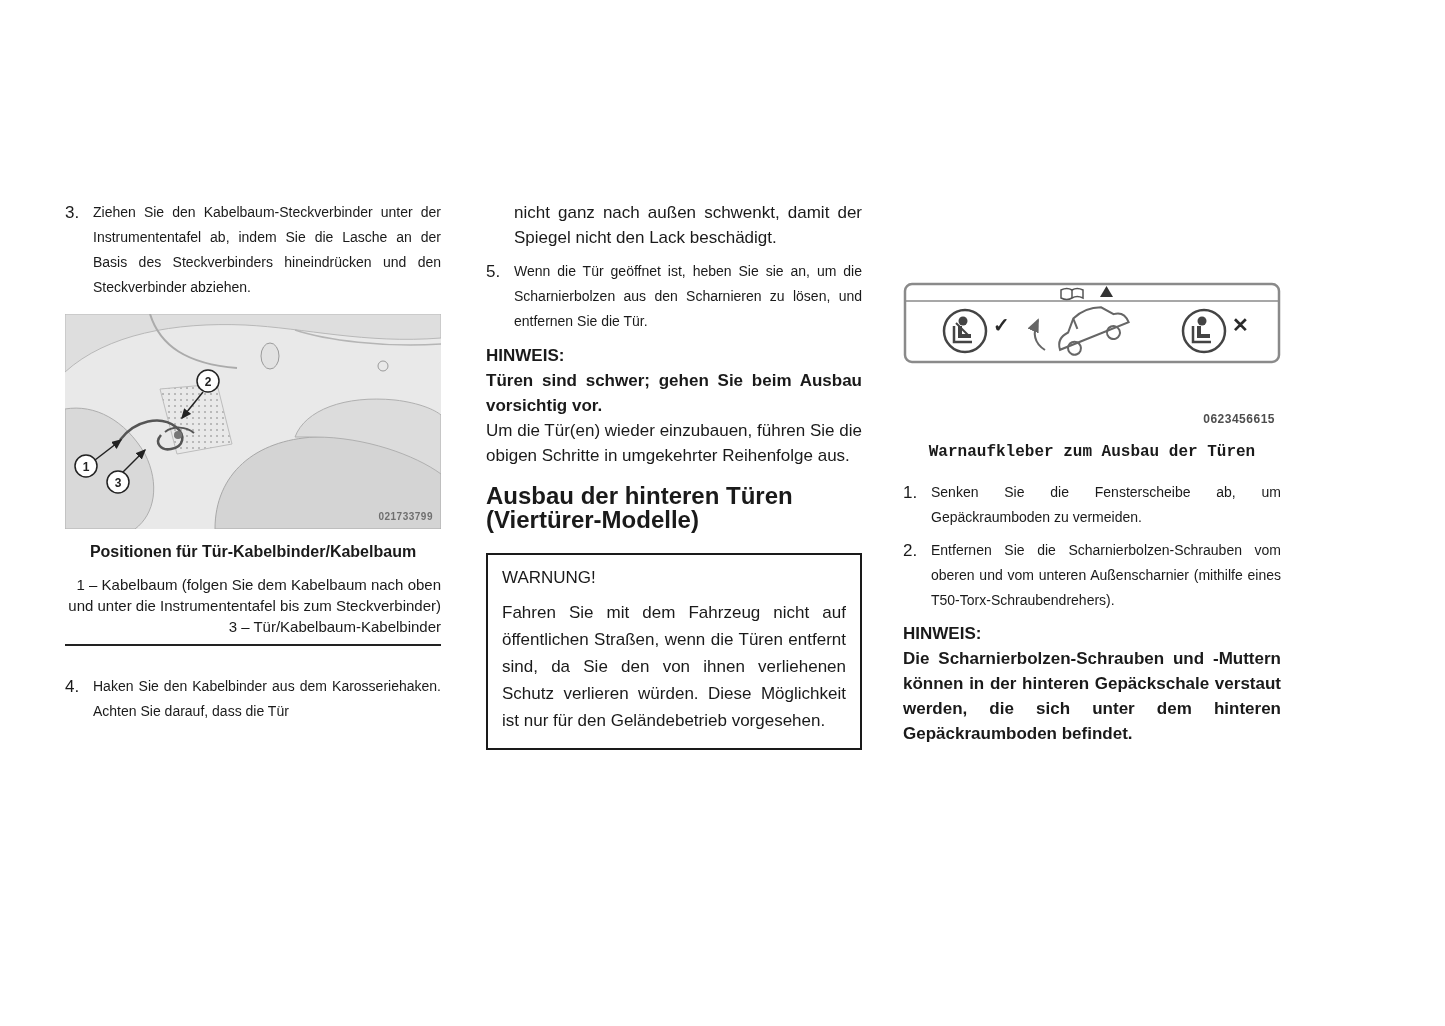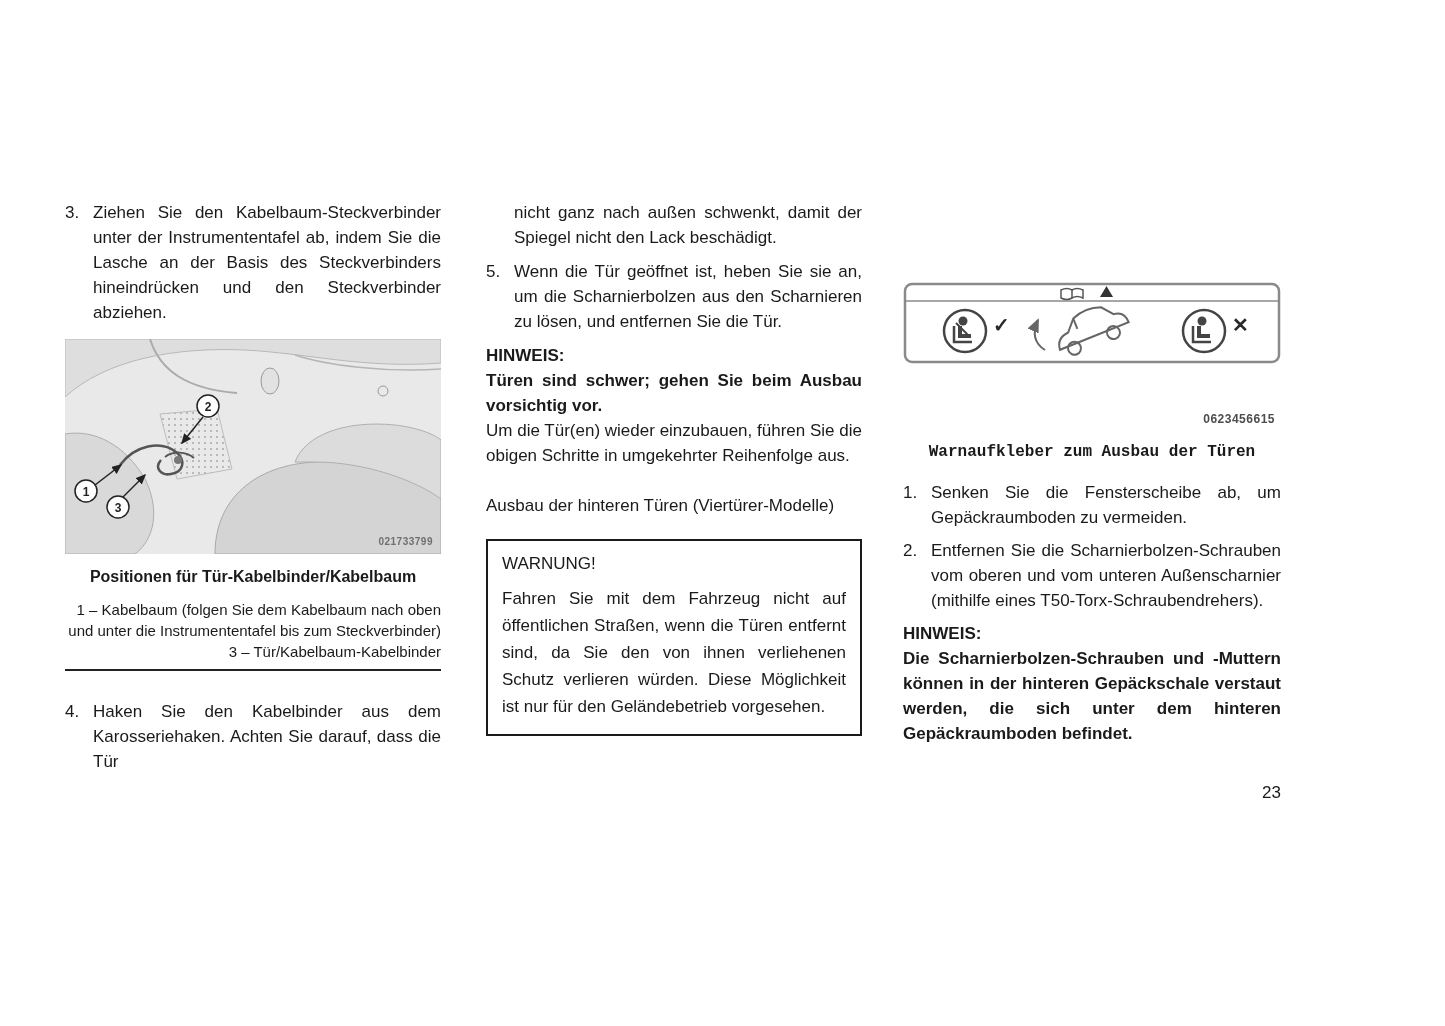--- a/index.html
+++ b/index.html
@@ -14,37 +14,37 @@
   .col{position:absolute;}
   .col-left{left:65px;top:200px;width:376px;}
   .col-mid{left:486px;top:200px;width:376px;}
   .col-right{left:903px;top:282px;width:378px;}
 
   .body-text{font-size:17px;line-height:25px;text-align:justify;}
   .indented{margin-left:28px;}
 
   .step{display:flex;}
   .step-num{flex:0 0 28px;font-size:17px;line-height:25px;}
-  .step-text{flex:1;font-size:17px;line-height:25px;text-align:justify;}
+  .step-text{flex:1;font-size:14px;line-height:25px;text-align:justify;}
 
   .figure{display:block;}
   .fig1{margin-top:14px;}
   .fig-caption{margin-top:13px;font-weight:bold;font-size:16px;line-height:20px;text-align:center;}
   .legend{margin-top:12px;font-size:15px;line-height:21px;}
   .legend div{text-align:right;}
   .rule{margin-top:7px;border-top:2px solid #222;height:0;}
   .step4{margin-top:28px;}
 
   .step5{margin-top:9px;}
   .note{margin-top:9px;}
   .note-label{font-weight:bold;font-size:17px;line-height:25px;}
   .note-bold{font-weight:bold;font-size:17px;line-height:25px;text-align:justify;}
   .note-text{font-size:17px;line-height:25px;text-align:justify;}
 
-  .section-heading{margin-top:26px;font-weight:normal;font-size:17px;line-height:24px;}
+  .section-heading{margin-top:16px;font-weight:bold;font-size:24px;line-height:24px;}
 
   .warning-box{margin-top:21px;border:2.5px solid #1a1a1a;padding:11px 14px 14px 14px;}
   .warning-title{font-weight:normal;font-size:17px;line-height:24px;}
   .warning-text{margin-top:9px;font-size:17px;line-height:27px;text-align:justify;}
 
   .fig-id{margin-top:48px;font-size:12px;font-weight:bold;color:#4d4d4d;text-align:right;padding-right:6px;letter-spacing:0.5px;}
   .cap-right{margin-top:16px;font-family:Liberation Mono, monospace;}
   .r-step1{margin-top:18px;}
   .r-step2{margin-top:8px;}
   .r-note{margin-top:8px;}
@@ -210,15 +210,14 @@
       <span class="step-num">2.</span>
       <div class="step-text">Entfernen Sie die Scharnierbolzen-Schrauben vom oberen und vom unteren Außenscharnier (mithilfe eines T50-Torx-Schraubendrehers).</div>
     </div>
 
     <div class="note r-note">
       <div class="note-label">HINWEIS:</div>
       <div class="note-bold">Die Scharnierbolzen-Schrauben und -Muttern können in der hinteren Gepäckschale verstaut werden, die sich unter dem hinteren Gepäckraumboden befindet.</div>
     </div>
   </div>
 
-  <div class="page-number">23</div>
 
 </div>
 
 </body></html>

